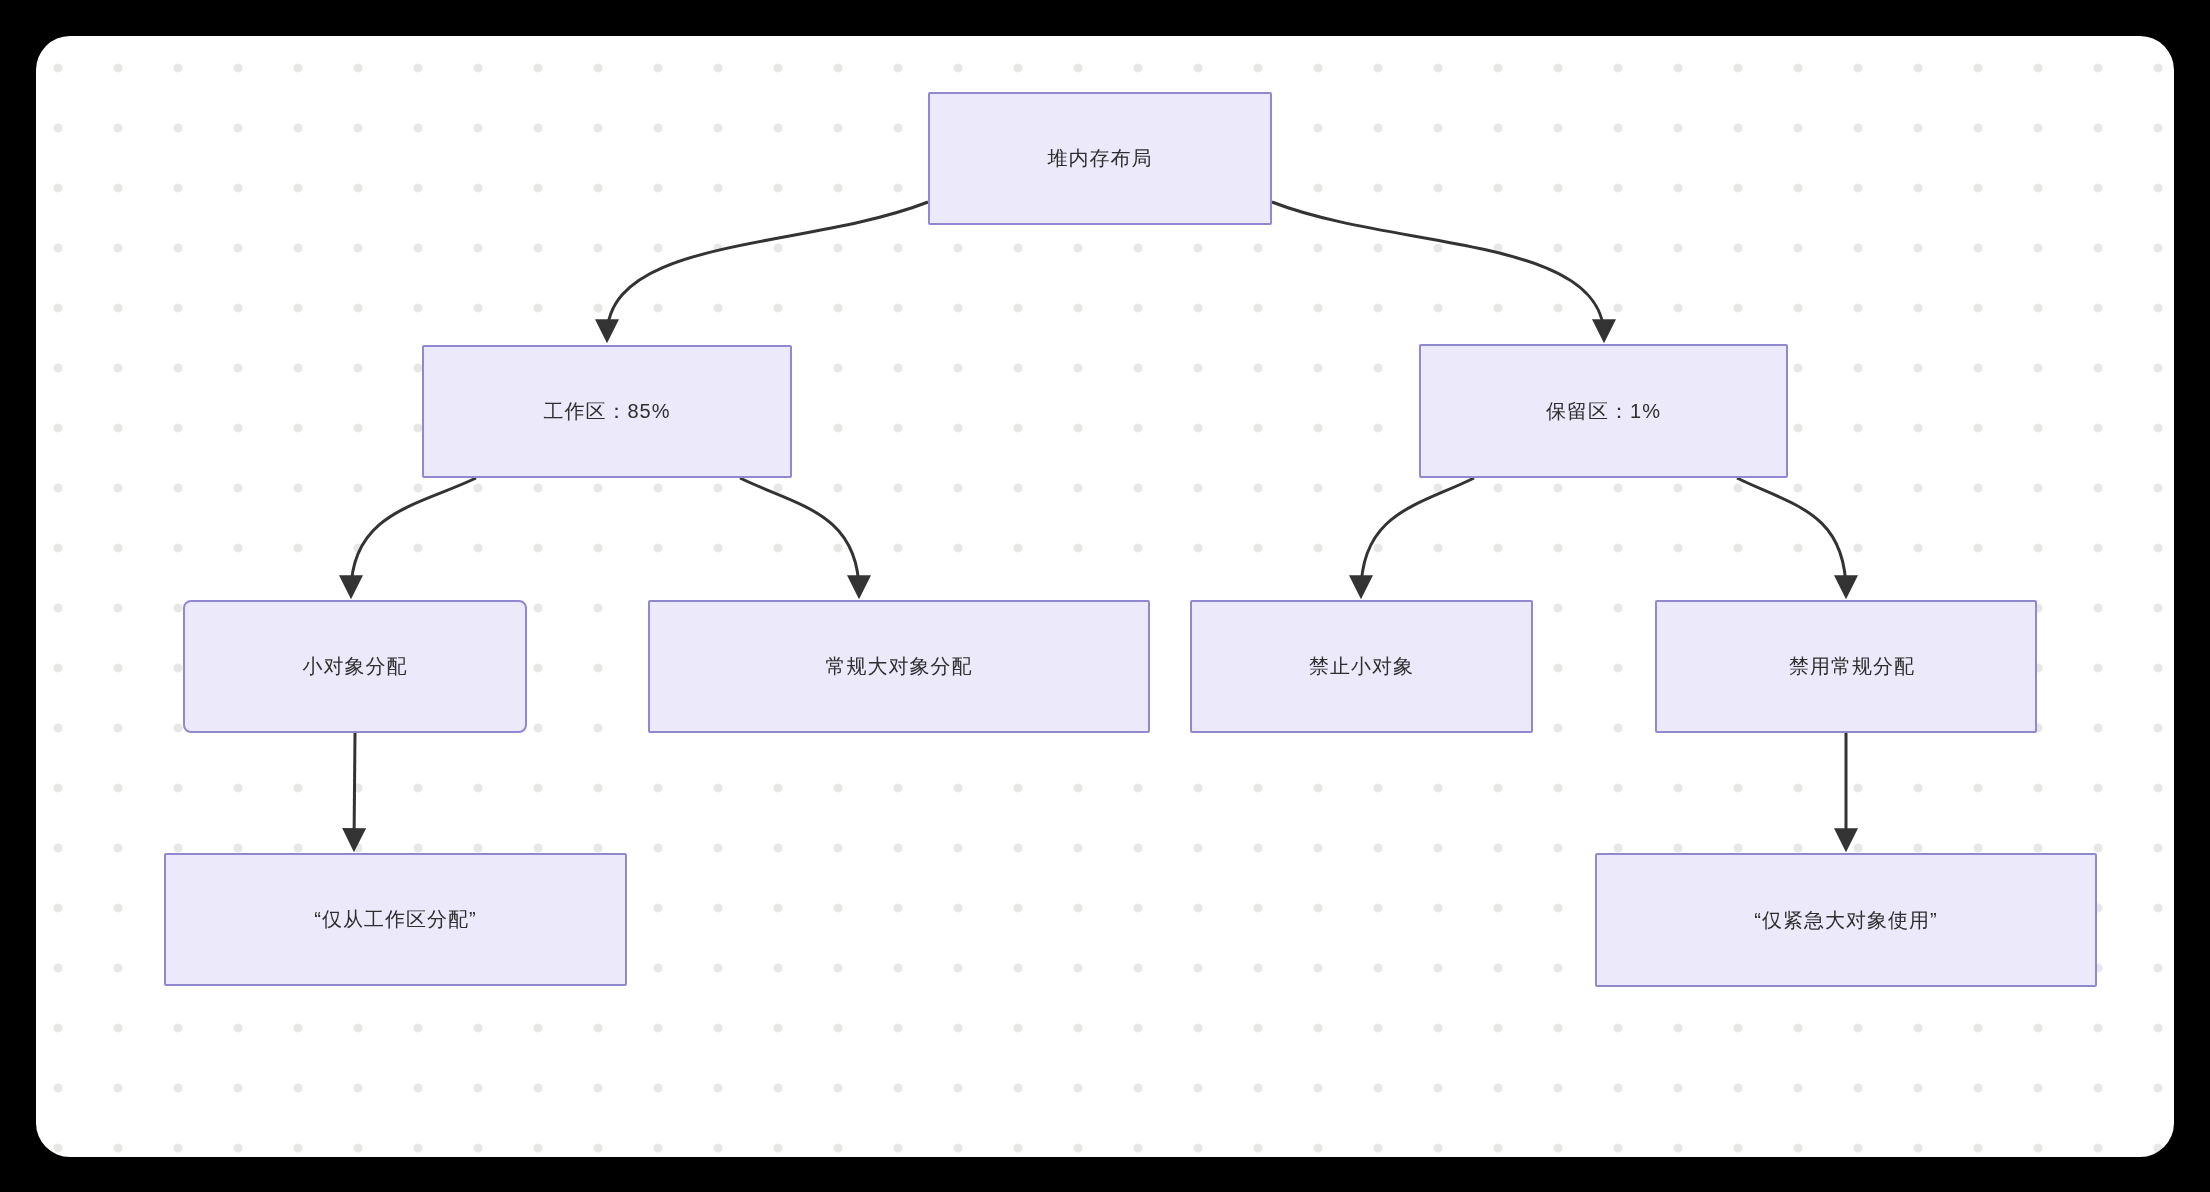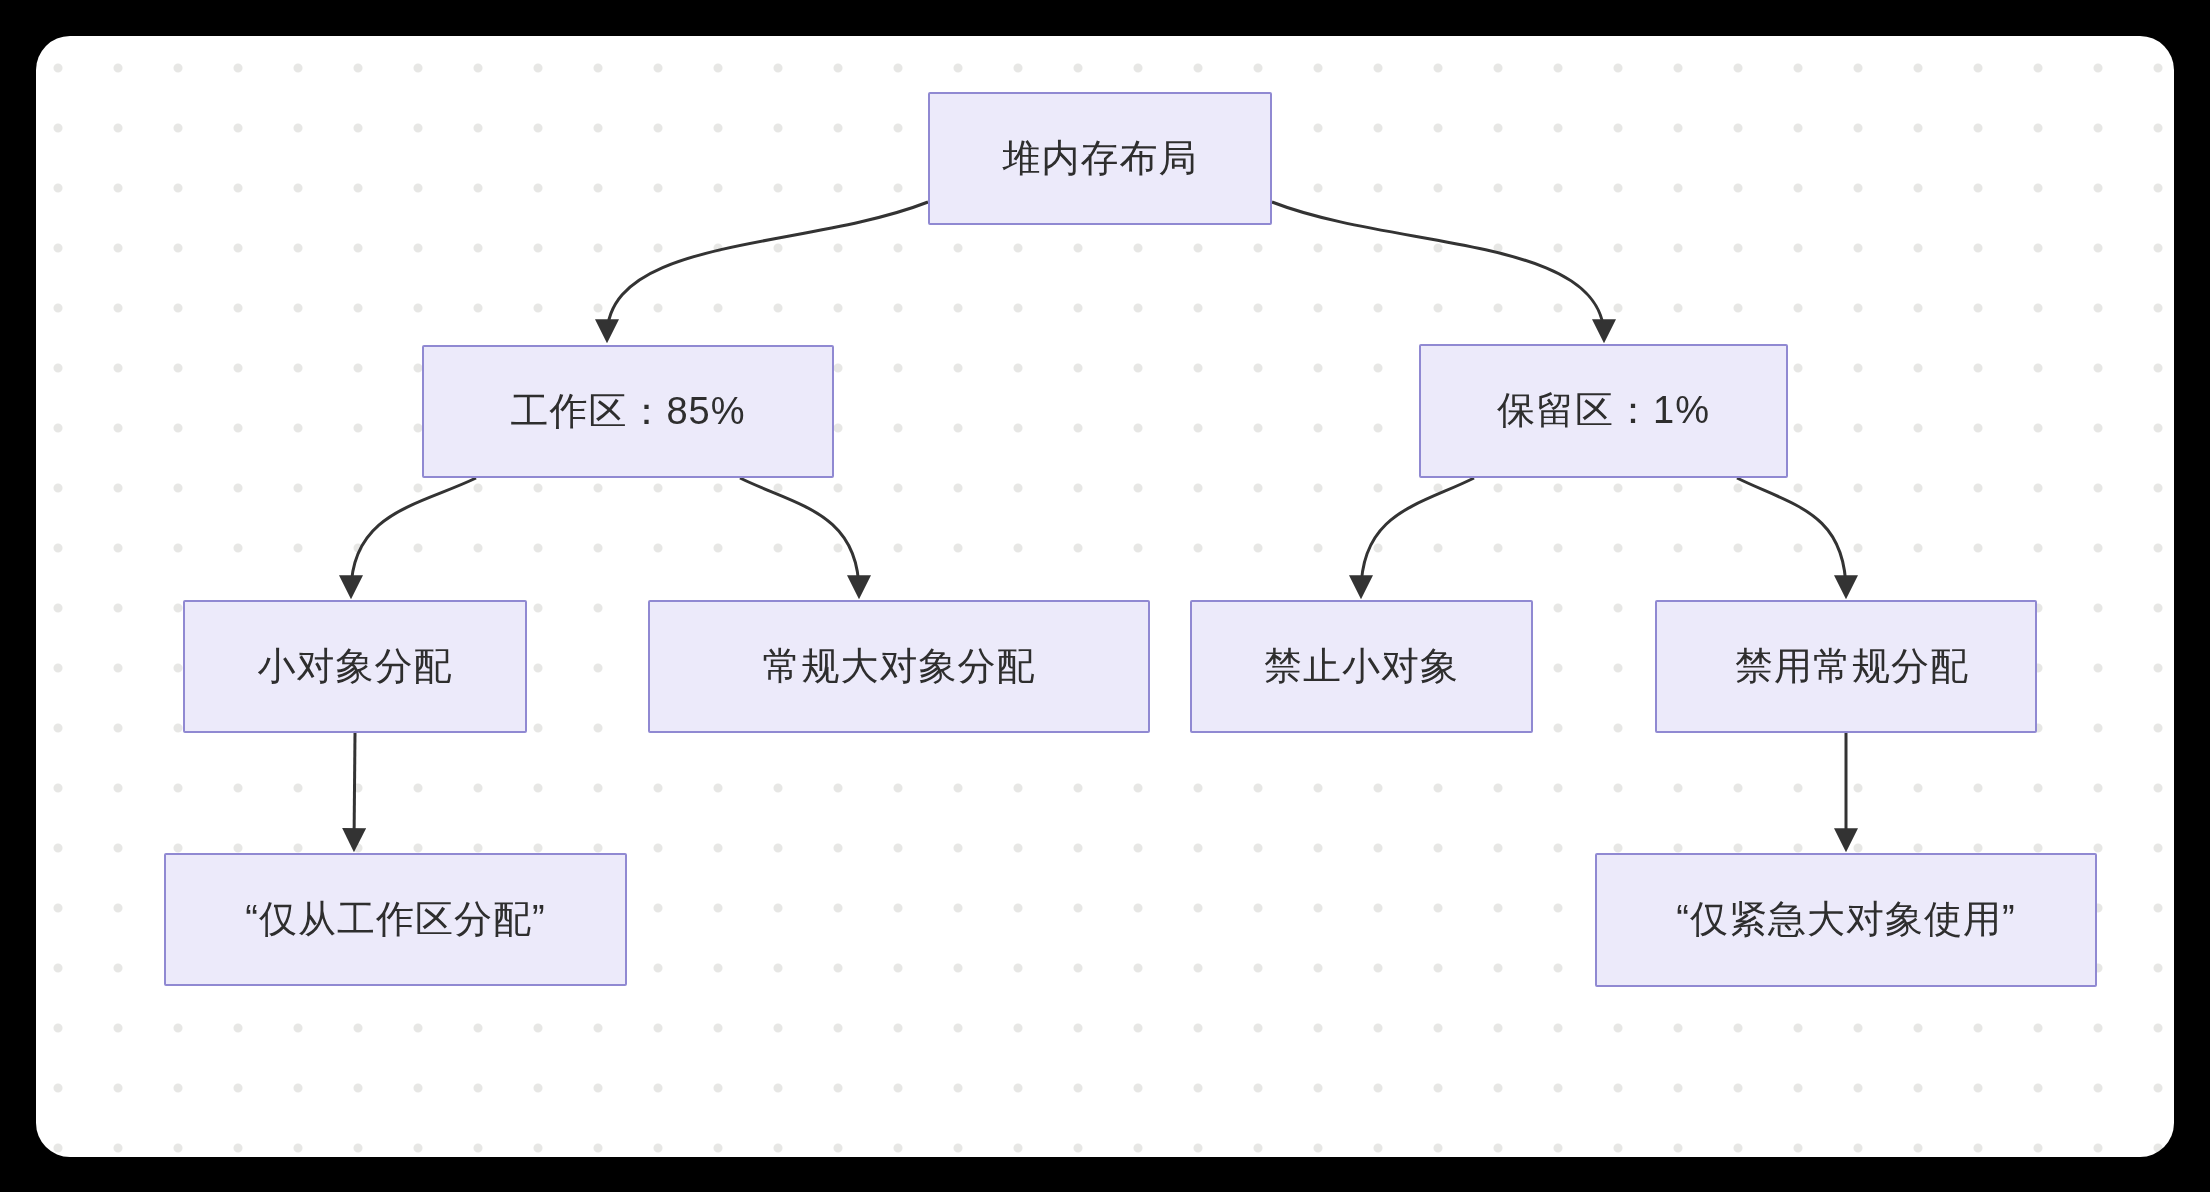--- a/index.html
+++ b/index.html
@@ -22,21 +22,21 @@
   .edges {
     position: absolute; left: 0; top: 0;
     width: 2210px; height: 1192px;
     pointer-events: none;
   }
   .node {
     position: absolute;
     display: flex; align-items: center; justify-content: center;
     border-style: solid; border-width: 2px;
     border-radius: 2px;
-    font-size: 38px; font-weight: 500;
+    font-size: 20px; font-weight: 500;
     letter-spacing: 1px;
     text-align: center;
     line-height: 1.25;
   }
   .watermark {
     position: absolute;
     right: 30px; bottom: 26px;
     font-size: 27px; font-weight: 700;
     letter-spacing: 2px;
     color: #f7f7f7;
@@ -68,27 +68,27 @@
       <path d="M 1474 478 C 1420 505, 1361 512, 1361 592" fill="none" stroke="#333333" stroke-width="3" marker-end="url(#arrow)"></path>
       <path d="M 1737 478 C 1792 505, 1846 512, 1846 592" fill="none" stroke="#333333" stroke-width="3" marker-end="url(#arrow)"></path>
       <path d="M 355 733 L 354 845" fill="none" stroke="#333333" stroke-width="3" marker-end="url(#arrow)"></path>
       <path d="M 1846 733 L 1846 845" fill="none" stroke="#333333" stroke-width="3" marker-end="url(#arrow)"></path>
     </svg>
 
   <div>
       <div class="node" style="left: 928px; top: 92px; width: 344px; height: 133px; background: rgb(236, 234, 250); border-color: rgb(144, 137, 210); color: rgb(46, 46, 46); position: absolute;">
         <span>堆内存布局</span>
       </div>
-      <div class="node" style="left: 422px; top: 345px; width: 412px; height: 133px; background: rgb(236, 234, 250); border-color: rgb(144, 137, 210); color: rgb(46, 46, 46); position: absolute;">
+      <div class="node" style="left: 422px; top: 345px; width: 370px; height: 133px; background: rgb(236, 234, 250); border-color: rgb(144, 137, 210); color: rgb(46, 46, 46); position: absolute;">
         <span>工作区：85%</span>
       </div>
       <div class="node" style="left: 1419px; top: 344px; width: 369px; height: 134px; background: rgb(236, 234, 250); border-color: rgb(144, 137, 210); color: rgb(46, 46, 46); position: absolute;">
         <span>保留区：1%</span>
       </div>
-      <div class="node" style="left: 183px; top: 600px; width: 344px; height: 133px; background: rgb(236, 234, 250); border-color: rgb(144, 137, 210); color: rgb(46, 46, 46); position: absolute;">
+      <div class="node" style="left: 183px; top: 600px; width: 344px; height: 133px; background: rgb(236, 234, 250); border-color: rgb(144, 137, 210); color: rgb(46, 46, 46); position: absolute; border-radius: 8px;">
         <span>小对象分配</span>
       </div>
       <div class="node" style="left: 648px; top: 600px; width: 502px; height: 133px; background: rgb(236, 234, 250); border-color: rgb(144, 137, 210); color: rgb(46, 46, 46); position: absolute;">
         <span>常规大对象分配</span>
       </div>
       <div class="node" style="left: 1190px; top: 600px; width: 343px; height: 133px; background: rgb(236, 234, 250); border-color: rgb(144, 137, 210); color: rgb(46, 46, 46); position: absolute;">
         <span>禁止小对象</span>
       </div>
       <div class="node" style="left: 1655px; top: 600px; width: 382px; height: 133px; background: rgb(236, 234, 250); border-color: rgb(144, 137, 210); color: rgb(46, 46, 46); position: absolute; padding-left: 12px;">
         <span>禁用常规分配</span>

